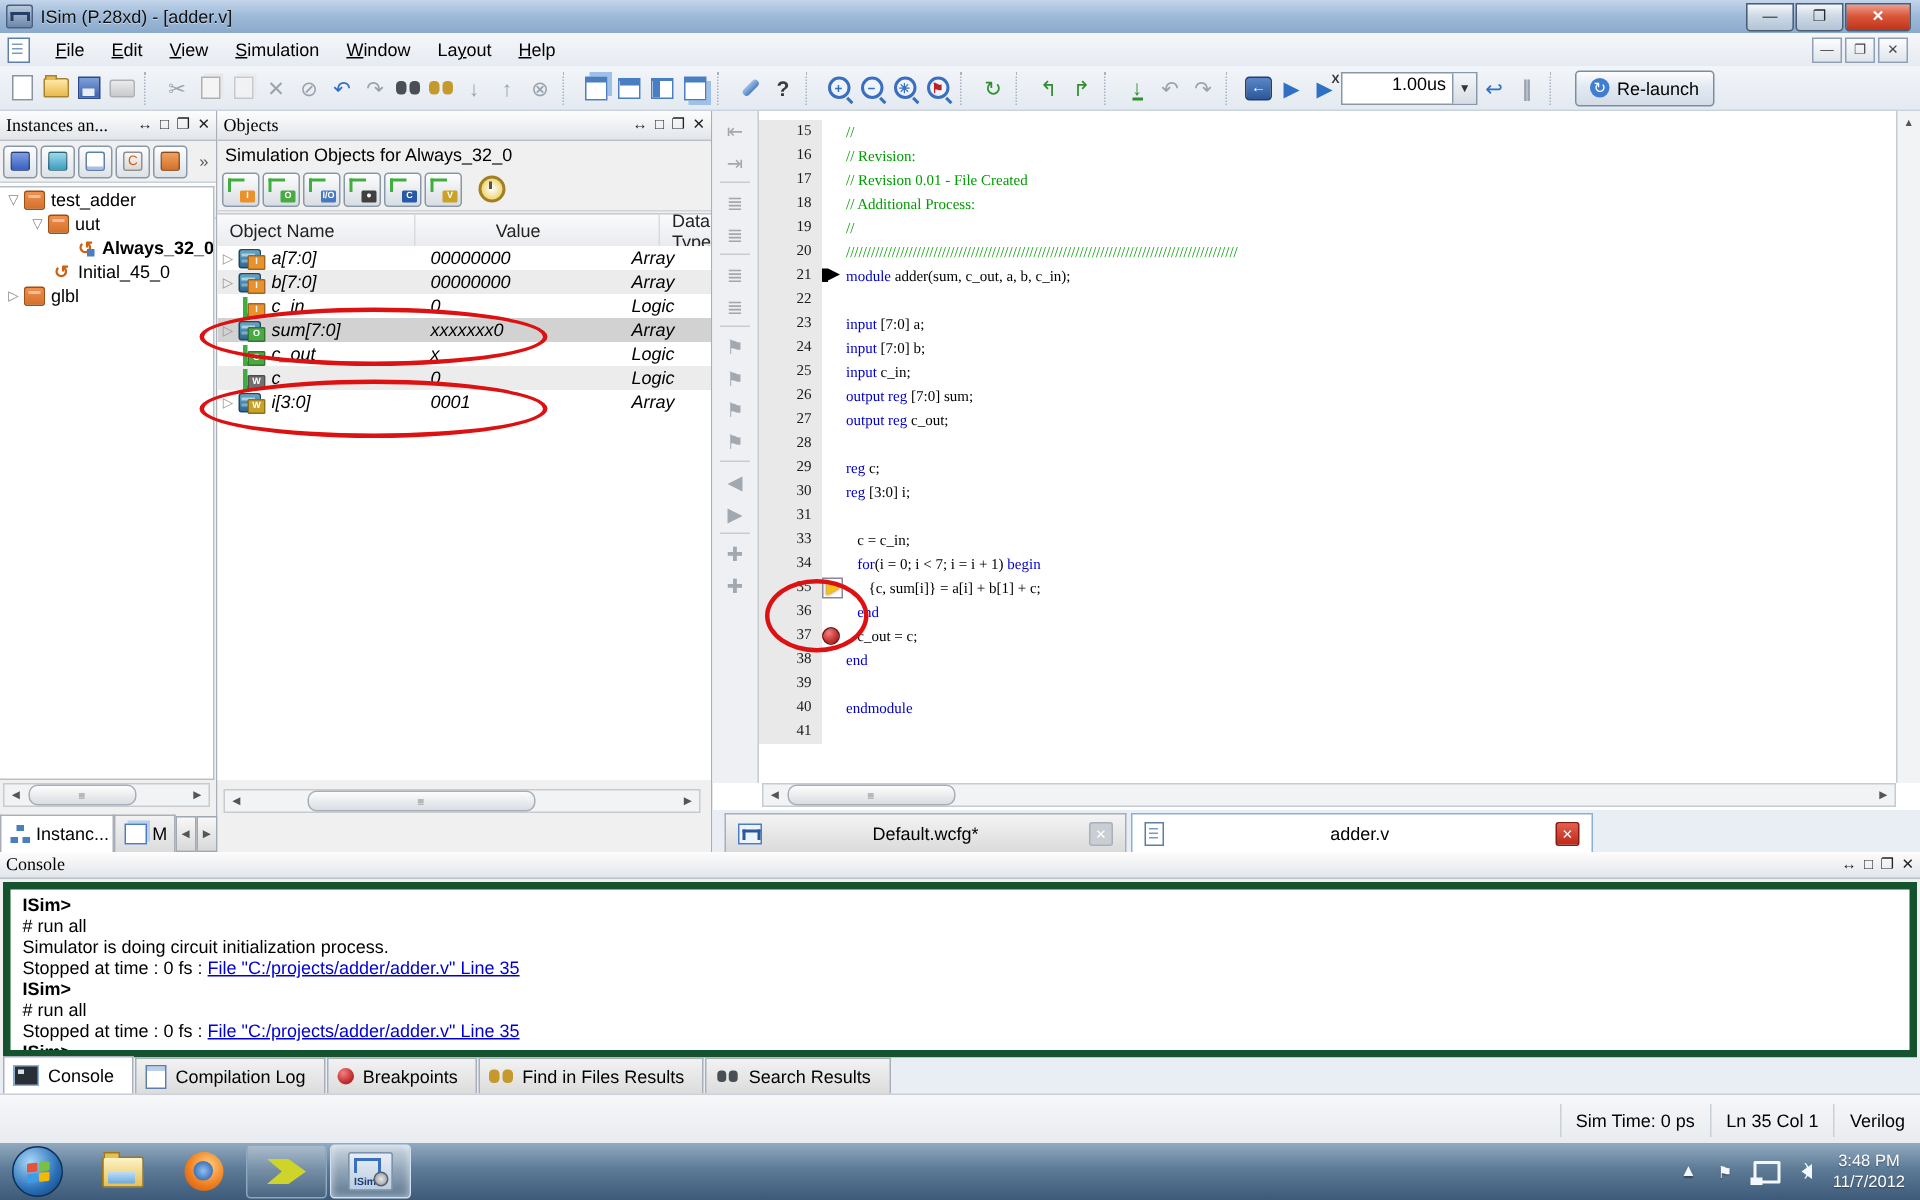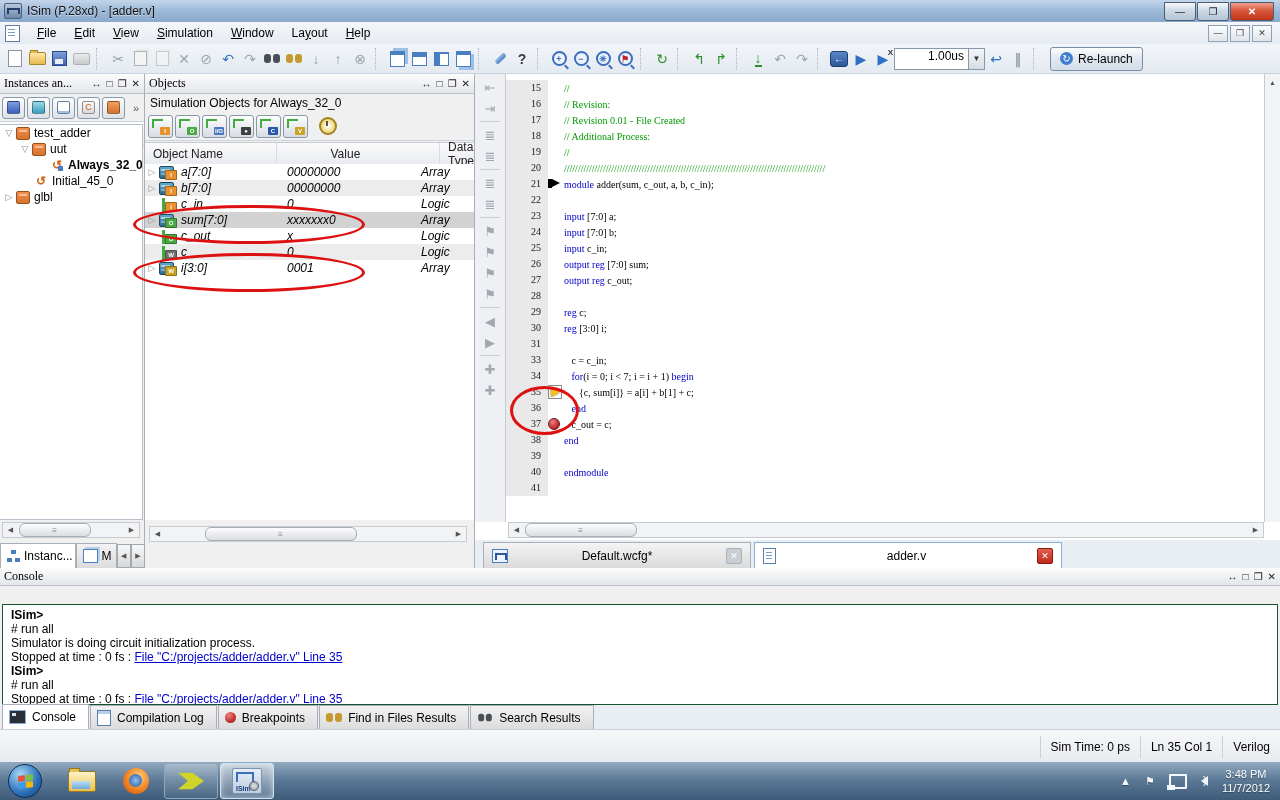--- a/index.html
+++ b/index.html
@@ -163,21 +163,21 @@
   .ic-wave{width:14px;height:12px;background:#eef4fb;border:1px solid #4a7ec2;position:relative;flex:none;}
   .ic-wave::after{content:"";position:absolute;left:2px;top:3px;width:8px;height:5px;border-left:2px solid #2c5799;border-top:2px solid #2c5799;border-right:2px solid #2c5799;}
   .ic-doc{width:11px;height:14px;background:#fff;border:1px solid #5c7ea8;position:relative;flex:none;}
   .ic-doc::after{content:"";position:absolute;left:2px;top:3px;width:6px;height:1px;background:#7a9cc0;box-shadow:0 3px 0 #7a9cc0,0 6px 0 #7a9cc0;}
   .tclose{width:14px;height:14px;border-radius:2px;display:flex;align-items:center;justify-content:center;font-size:9px;color:#fff;flex:none;}
   .tclose.gray{background:#c9ced4;border:1px solid #aab0b8;}
   .tclose.red{background:linear-gradient(#e06050,#c02818);border:1px solid #8a1a10;}
   
   #console{position:absolute;left:0;top:568px;width:1280px;height:137px;background:#f0f0f0;}
   #console .panel-header{height:18px;}
-  #con-body{position:absolute;left:2px;top:20px;right:2px;bottom:0;background:#fff;border:1px solid #14532d;overflow:hidden;padding:3px 0 0 8px;margin-top:16px;}
+  #con-body{position:absolute;left:2px;top:20px;right:2px;bottom:0;background:#fff;border:5px solid #14532d;overflow:hidden;padding:3px 0 0 8px;}
   .con-line{line-height:14px;white-space:nowrap;}
   .con-b{font-weight:bold;}
   .con-link{color:#0000d0;text-decoration:underline;}
   
   #bottomtabs{position:absolute;left:0;top:705px;width:1280px;height:24px;background:#e9eef5;display:flex;align-items:flex-end;padding-left:2px;box-sizing:border-box;}
   .btab{height:23px;display:flex;align-items:center;gap:6px;padding:0 12px 0 6px;border:1px solid #a9afb8;border-bottom:none;
     background:linear-gradient(#f2f2f2,#dcdcdc);margin-right:1px;}
   .btab.active{background:#fff;height:24px;}
   .ic-term{width:15px;height:12px;background:#2a2f36;border:1px solid #8ab0d8;position:relative;flex:none;}
   .ic-term::after{content:"";position:absolute;left:2px;top:2px;width:4px;height:3px;background:#cfe3f5;}

